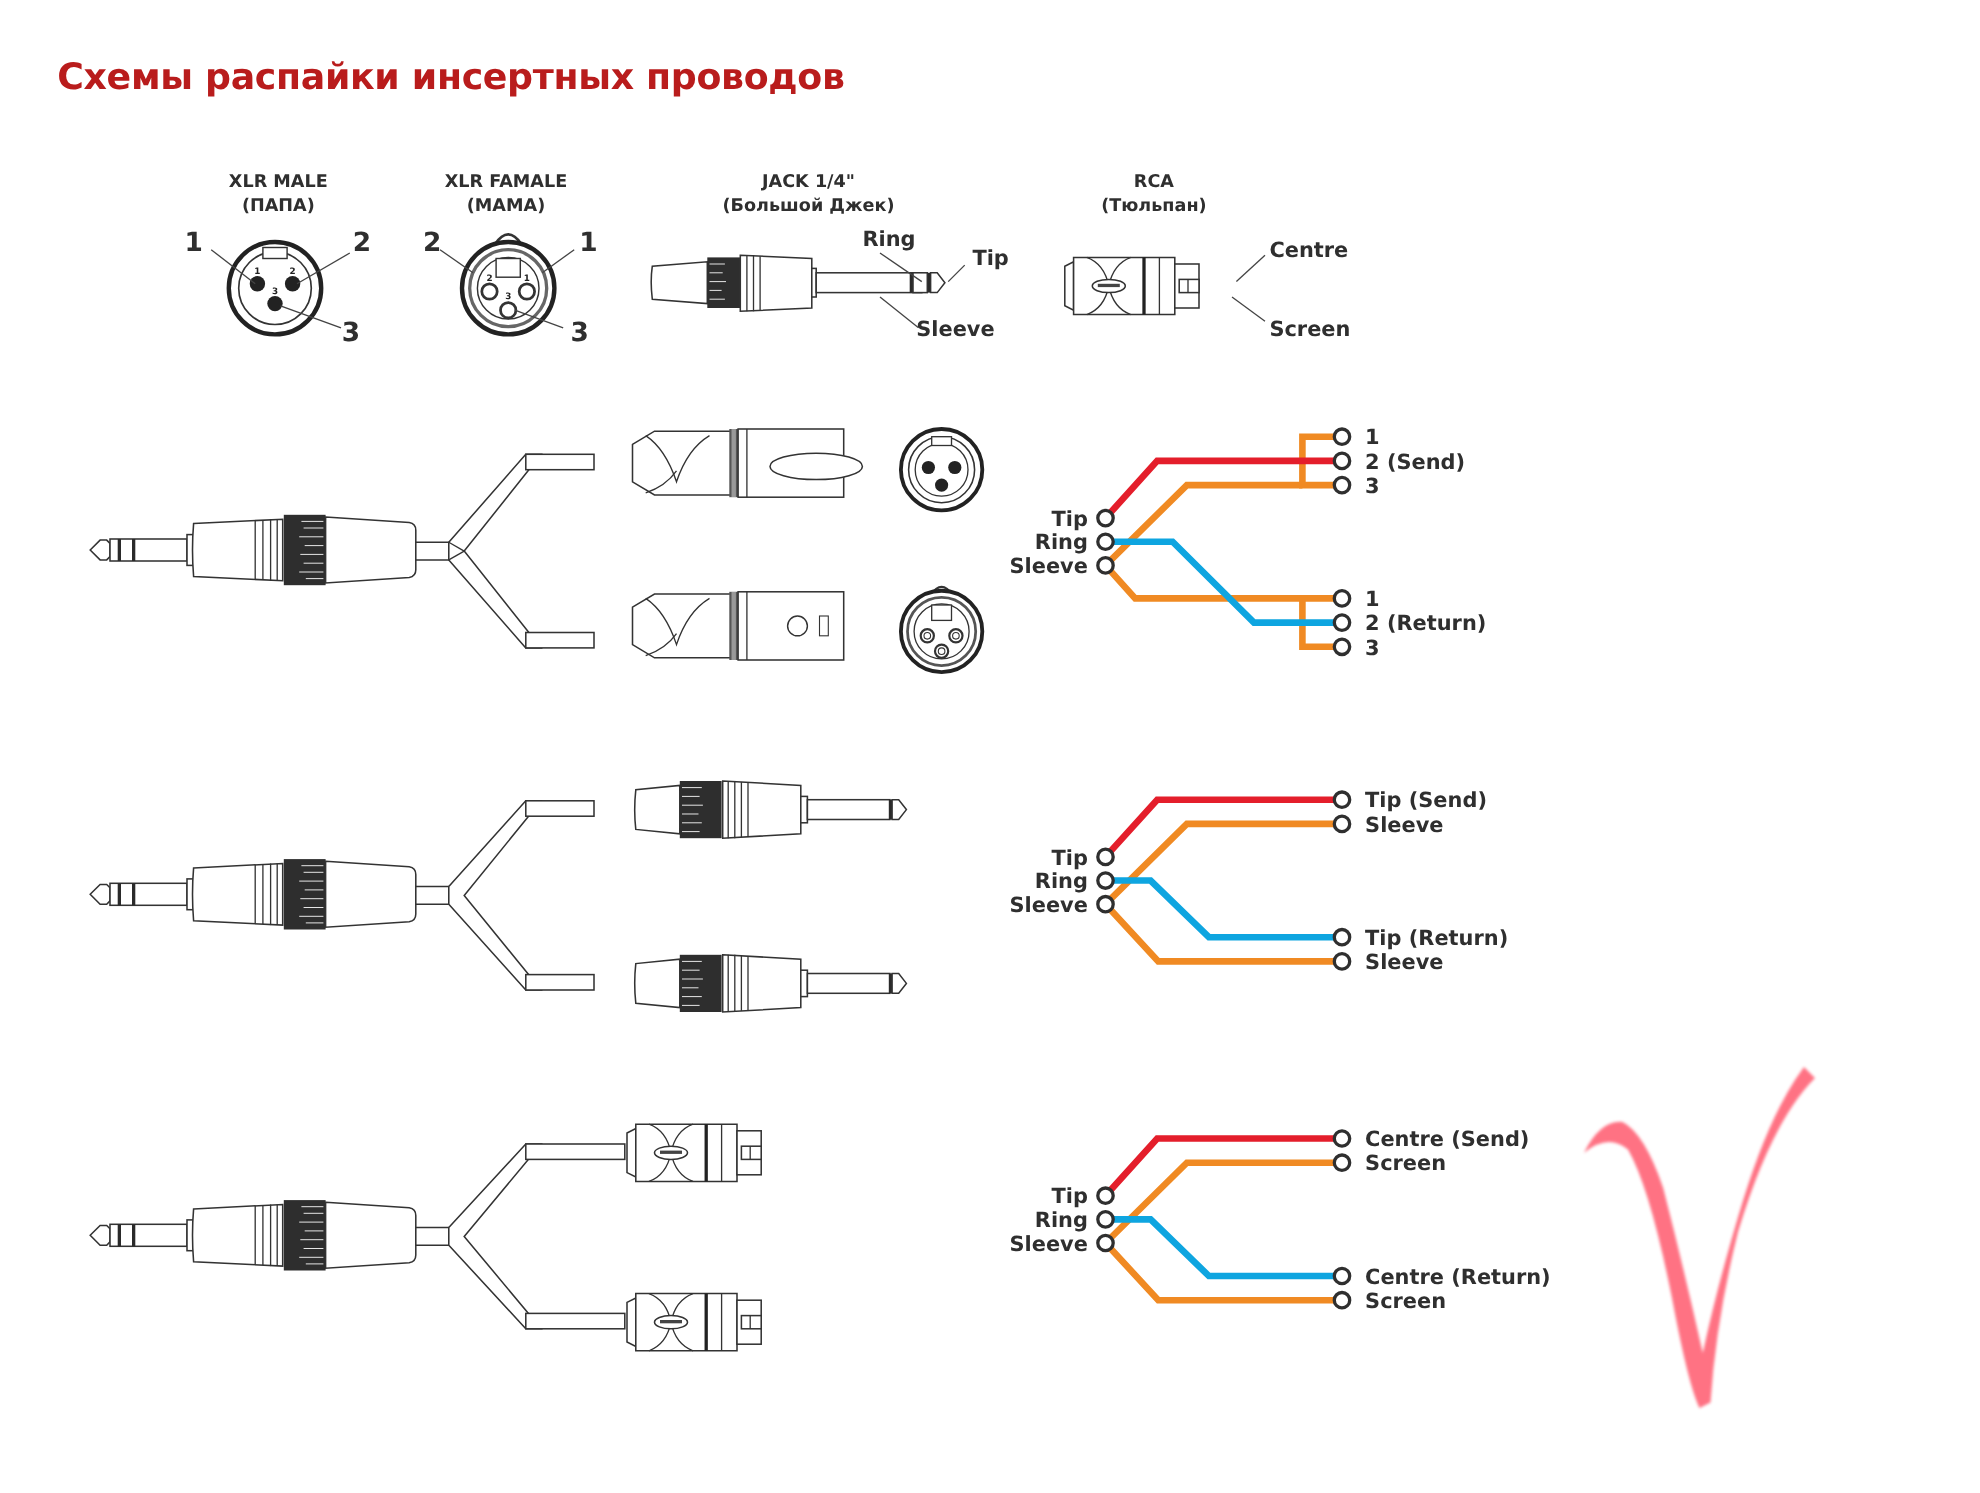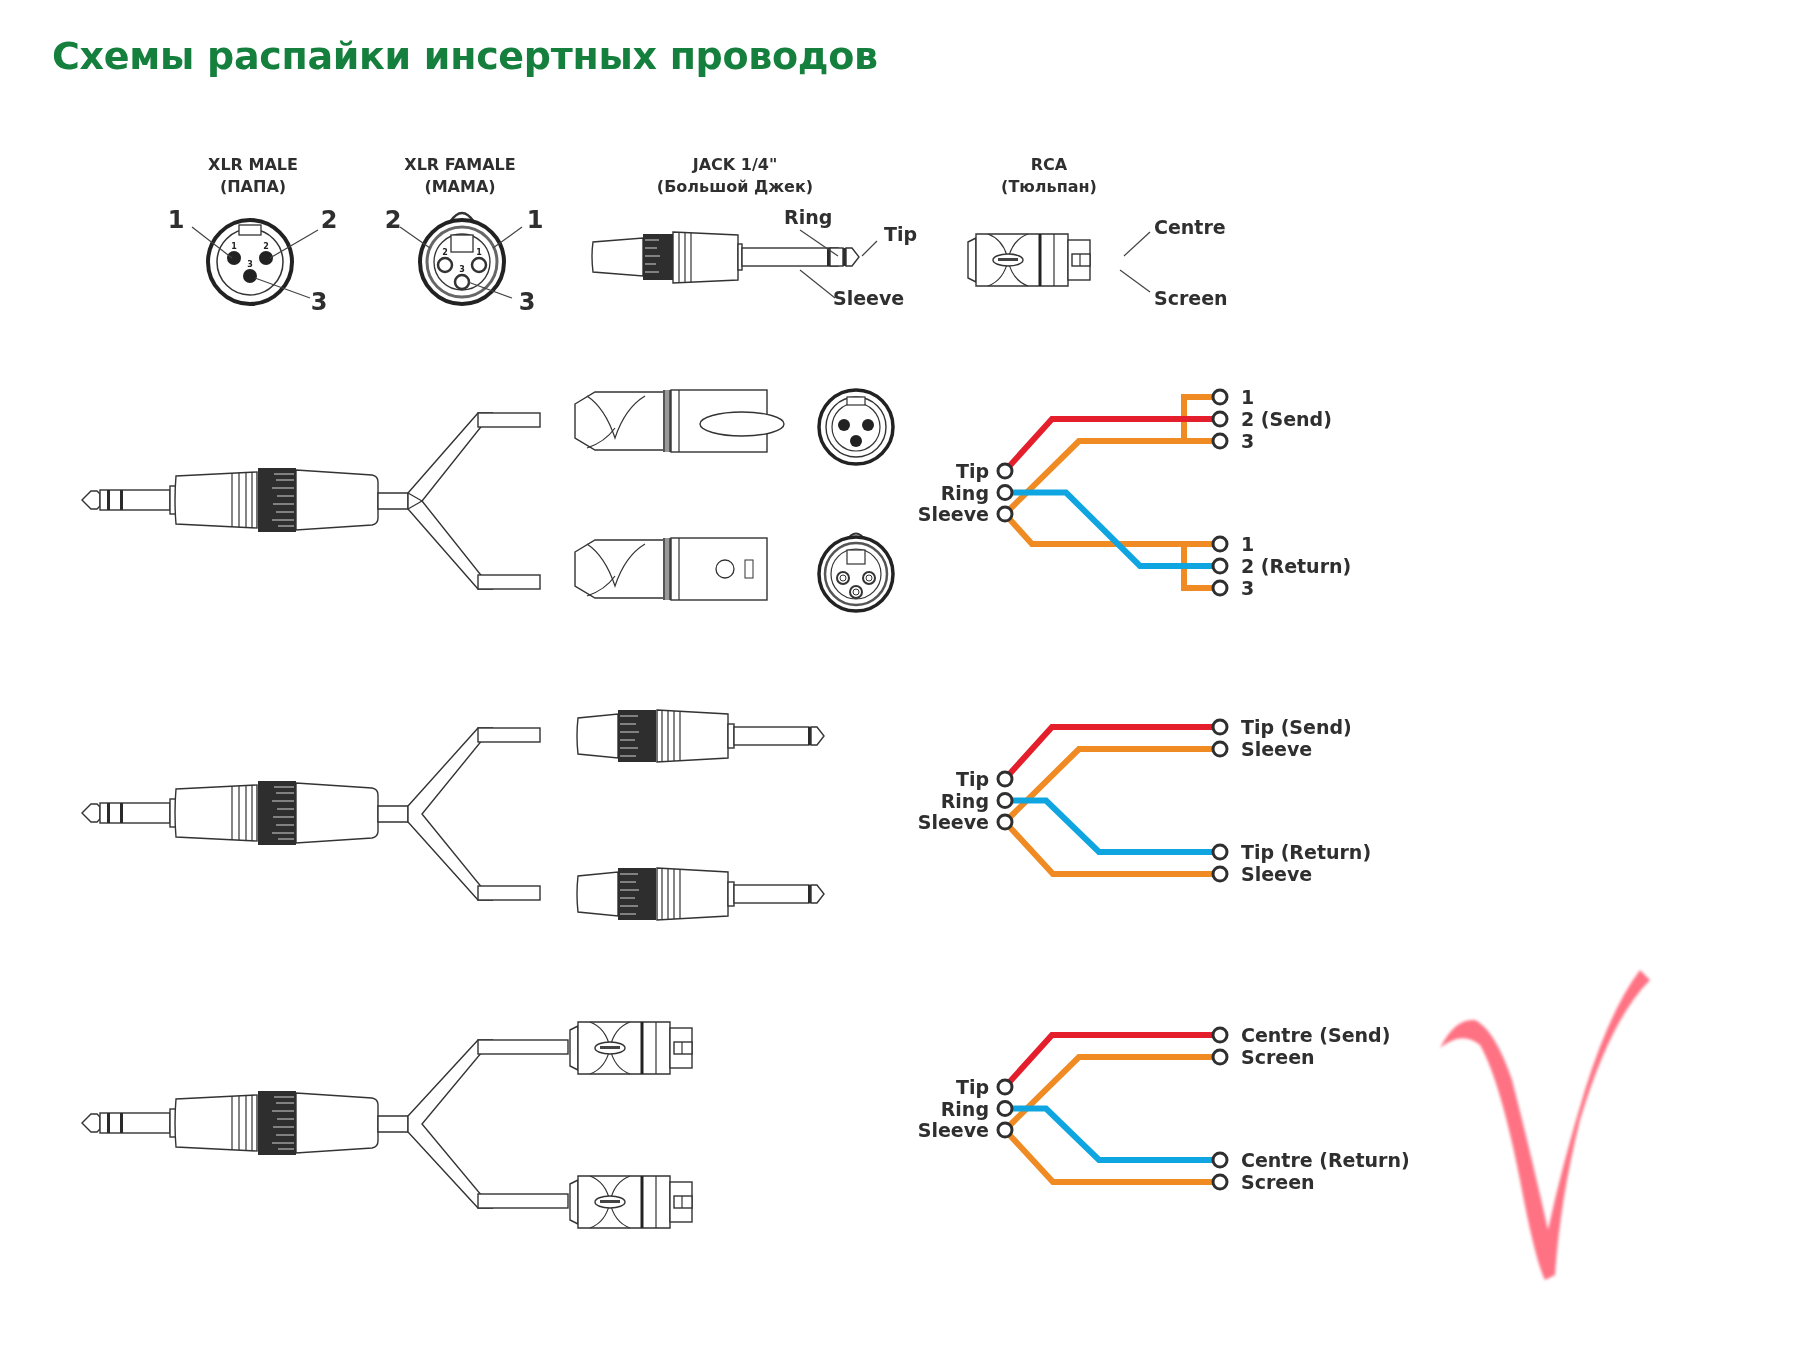--- a/index.html
+++ b/index.html
@@ -1,19 +1,19 @@
 <!DOCTYPE html>
 <html><head>
 <meta charset="utf-8">
 <style>
   html, body { margin: 0; padding: 0; background: #ffffff; }
   body { width: 1800px; height: 1357px; position: relative; overflow: hidden;
          font-family: "DejaVu Sans", sans-serif; color: #2b2b2b; }
-  #page-title { position: absolute; left: 52px; top: 34px; font-size: 38px; font-weight: 600;
-                color: #15803d; letter-spacing: -0.3px;
+  #page-title { position: absolute; left: 52px; top: 50px; font-size: 33px; font-weight: 600;
+                color: #b91c1c; letter-spacing: -0.3px;
                 font-family: "DejaVu Sans", sans-serif; }
   #stage { position: absolute; left: 0; top: 0; width: 1800px; height: 1357px; }
   .hdr { font-family: "DejaVu Sans", sans-serif; font-weight: bold; font-size: 16px; fill: #2f2f2f; }
   .pinnum { font-family: "DejaVu Sans", sans-serif; font-weight: bold; font-size: 24px; fill: #2f2f2f; }
   .part { font-family: "DejaVu Sans", sans-serif; font-weight: bold; font-size: 19px; fill: #2f2f2f; }
   .wlabel { font-family: "DejaVu Sans", sans-serif; font-weight: bold; font-size: 19px; fill: #2f2f2f; }
   .node { fill: #ffffff; stroke: #2f2f2f; stroke-width: 3; }
   .wire { fill: none; stroke-width: 6; stroke-linejoin: miter; stroke-linecap: butt; }
   .outline { fill: #ffffff; stroke: #333; stroke-width: 1.4; }
   .thin { fill: none; stroke: #333; stroke-width: 1.2; }

